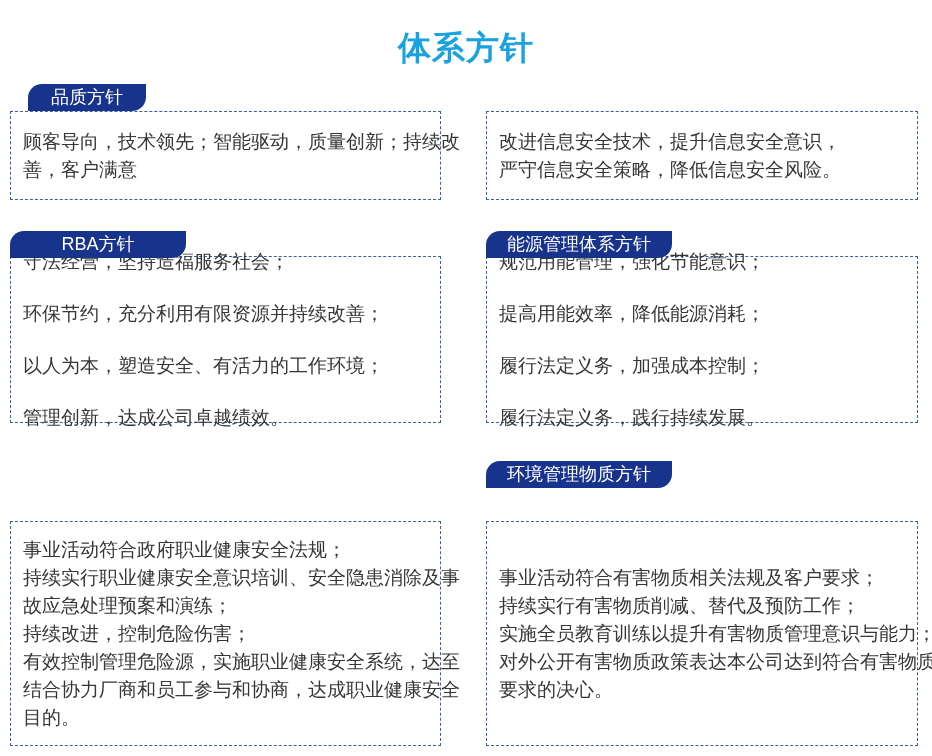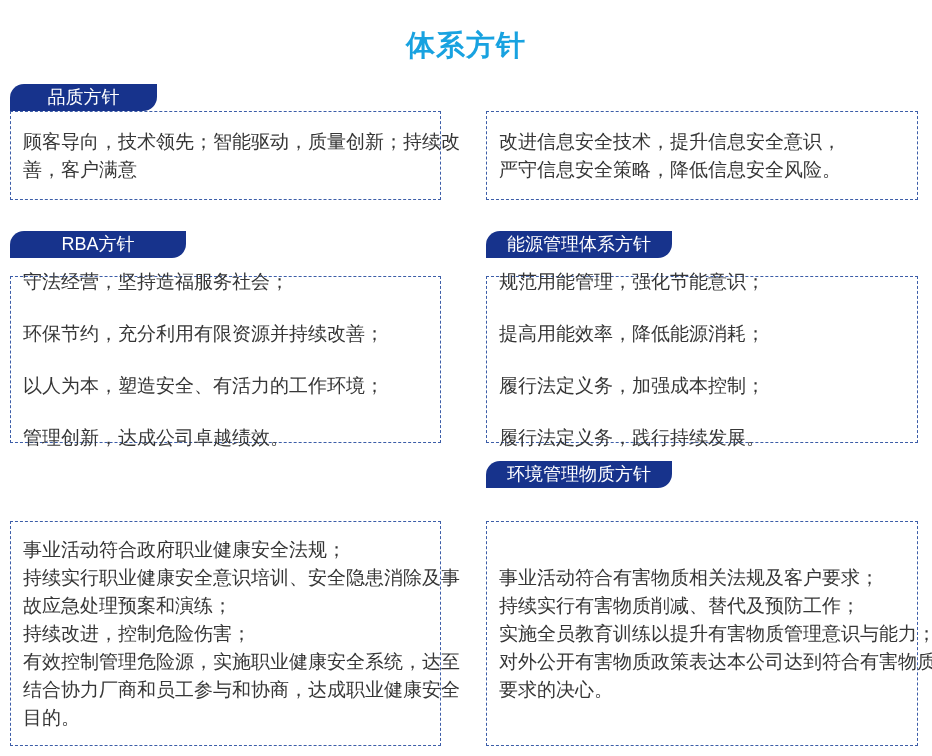--- a/index.html
+++ b/index.html
@@ -16,21 +16,21 @@
     font-family:"Liberation Sans","DejaVu Sans",sans-serif;
     width:932px;height:756px;position:relative;overflow:hidden;
   }
   .stage{
     position:absolute;left:0;top:0;width:932px;height:756px;
     background:var(--c-page_bg);
   }
   .page-title{
     position:absolute;left:0;top:26px;width:932px;
     text-align:center;
-    font-size:29px;font-weight:bold;
+    font-size:33px;font-weight:bold;
     color:var(--c-title);
     letter-spacing:1px;
   }
   .policy-box{position:absolute;}
   .tab{
     position:absolute;left:0;top:0;height:27px;
     background:var(--c-tab_bg);
     color:var(--c-tab_text);
     border-radius:14px 0 14px 0;
     display:flex;align-items:center;justify-content:center;
@@ -50,23 +50,23 @@
   }
   .content .line{white-space:nowrap;}
 
   
   .col-l{left:10px;width:431px;}
   .col-r{left:486px;width:432px;}
   .row-1{top:84px;height:116px;}
   .row-2{top:231px;height:194px;}
   .row-3{top:461px;height:252px;}
   .row-1 .content{top:27px;height:89px;width:100%;}
-  .row-2 .content{top:45px;height:167px;width:100%;gap:24px;}
+  .row-2 .content{top:25px;height:167px;width:100%;gap:24px;}
   .row-3 .content{top:27px;height:225px;width:100%;margin-top:33px;}
-  .tab-w145{width:147px;}
+  .tab-w145{width:118px;margin-left:18px;}
   .tab-w182{width:176px;}
   .tab-w186{width:186px;}
 </style>
 </head>
 <body>
 
 <div class="stage">
 
   <h1 class="page-title">体系方针</h1>
 

